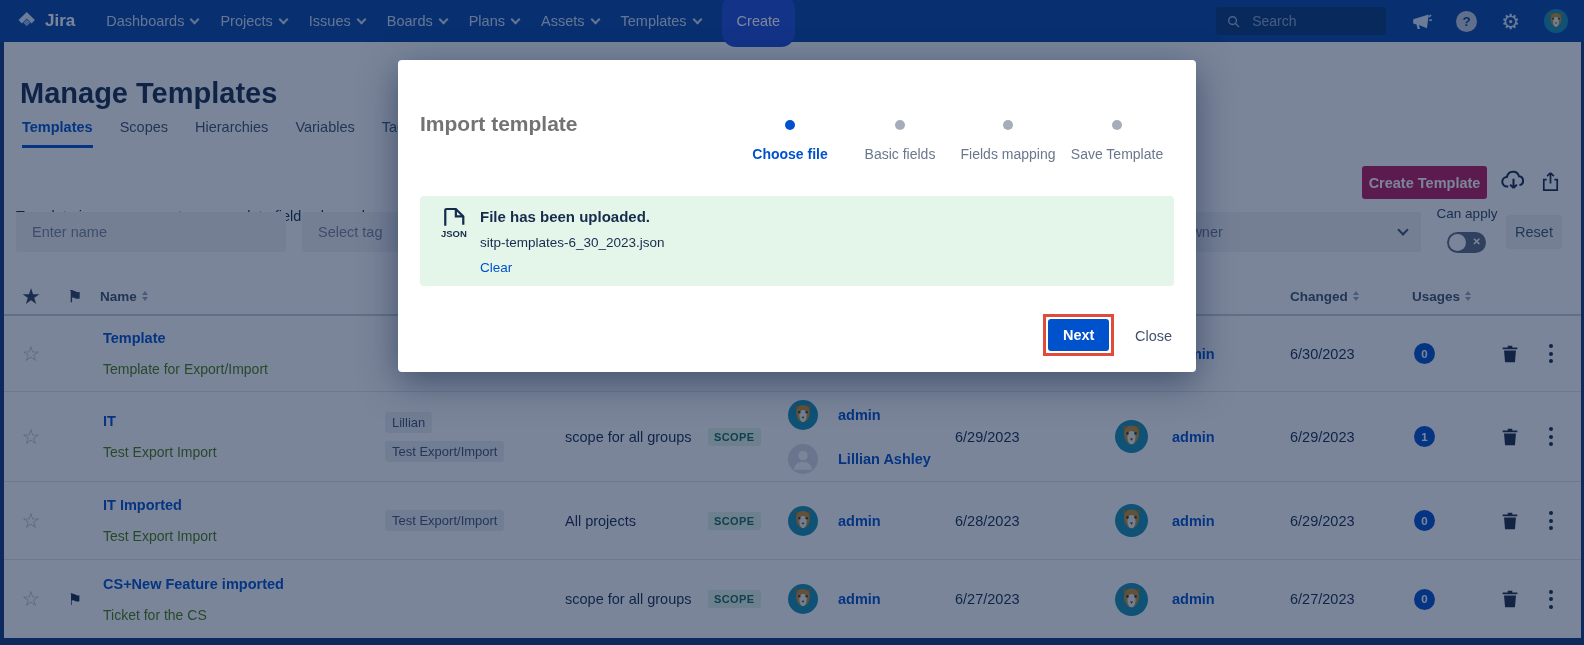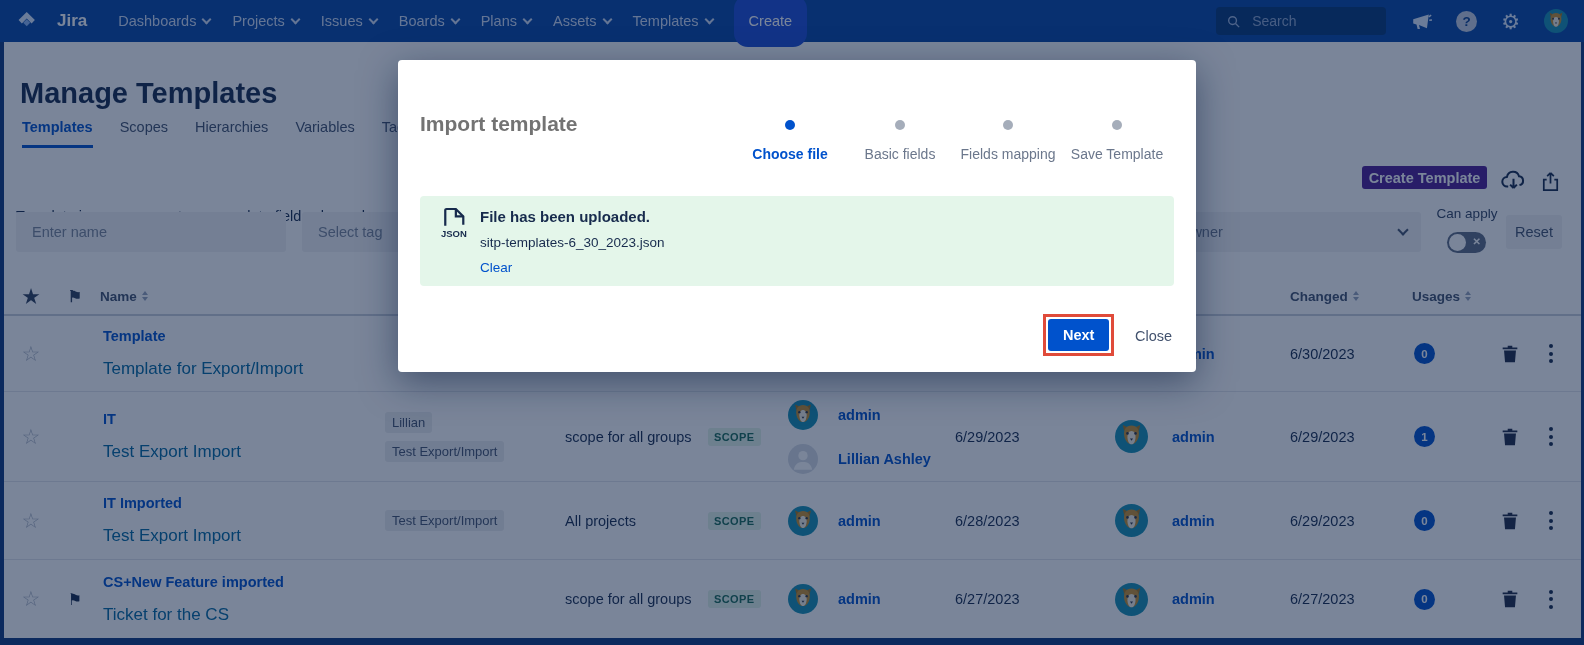--- a/index.html
+++ b/index.html
@@ -3,21 +3,21 @@
 <meta charset="utf-8">
 <style>
   html,body{margin:0;padding:0;background:#e8eaf0;}
   .screen{position:relative;width:1584px;height:645px;overflow:hidden;background:#FFFFFF;
           font-family:"Liberation Sans",sans-serif;-webkit-font-smoothing:antialiased;}
   .screen *{box-sizing:border-box;}
 
   
   .navbar{position:absolute;top:0;left:0;right:0;height:42px;background:#0747A6;
           display:flex;align-items:center;padding:0 16px;z-index:1;}
-  .brand{display:flex;align-items:center;gap:19px;color:#FFFFFF;font-size:17px;font-weight:bold;margin-right:20px;}
+  .brand{display:flex;align-items:center;gap:7px;color:#FFFFFF;font-size:17px;font-weight:bold;margin-right:20px;}
   .nav-item{display:flex;align-items:center;gap:7px;color:#CFDCF5;font-size:14.5px;padding:0 11px;height:42px;cursor:pointer;}
   .chev{width:7px;height:7px;border-right:2px solid currentColor;border-bottom:2px solid currentColor;
         transform:rotate(45deg);margin-top:-4px;}
   .create-btn{background:#1d4ed8;color:#FFFFFF;font-size:14.5px;border:none;border-radius:14px;
               padding:18px 15px;margin-left:10px;cursor:pointer;}
   .nav-right{margin-left:auto;display:flex;align-items:center;gap:24px;}
   .search-box{display:flex;align-items:center;gap:9px;background:#063878;border-radius:4px;height:28px;width:170px;
               padding:0 10px;color:#9FB6DE;}
   .search-box svg{width:15px;height:15px;flex:none;}
   .search-input{background:transparent;border:none;outline:none;color:#C9D8F0;font-size:14px;width:120px;
@@ -48,42 +48,42 @@
   .flt-owner{left:1125px;width:296px;color:#6B778C;}
 
   .canapply-label{position:absolute;left:1427px;top:206px;width:80px;text-align:center;
                   font-size:13.5px;color:#344563;}
   .toggle{position:absolute;left:1447px;top:232px;width:39px;height:21px;border-radius:11px;background:#5E6C84;cursor:pointer;}
   .toggle .knob{position:absolute;left:2px;top:2px;width:17px;height:17px;border-radius:50%;background:#FFFFFF;}
   .toggle .x{position:absolute;right:5px;top:4px;color:#FFFFFF;font-size:10px;font-weight:bold;}
   .reset-btn{position:absolute;left:1506px;top:215px;width:56px;height:34px;background:#F1F2F4;border:none;
              border-radius:3px;font-size:14.5px;color:#42526E;font-family:"Liberation Sans",sans-serif;cursor:pointer;}
 
-  .create-template-btn{position:absolute;left:1362px;top:166px;width:125px;height:23px;background:#4c1d95;border:none;
+  .create-template-btn{position:absolute;left:1362px;top:166px;width:125px;height:33px;background:#be185d;border:none;
              border-radius:3px;color:#FFFFFF;font-size:14.5px;font-weight:bold;font-family:"Liberation Sans",sans-serif;cursor:pointer;}
   .tool-ic{position:absolute;color:#172B4D;cursor:pointer;}
   .tool-ic.cloud{left:1500px;top:168px;width:27px;height:27px;}
   .tool-ic.export{left:1539px;top:170px;width:23px;height:23px;}
 
   
   .thead{position:absolute;left:0;right:0;top:278px;height:38px;border-bottom:2px solid #C9CFDB;}
   .th{position:absolute;top:0;height:100%;display:flex;align-items:center;font-size:13.5px;font-weight:bold;color:#42526E;}
   .sort{display:inline-flex;flex-direction:column;gap:2px;margin-left:5px;}
   .sort .up{width:0;height:0;border-left:3.5px solid transparent;border-right:3.5px solid transparent;border-bottom:4px solid #97A4BC;}
   .sort .dn{width:0;height:0;border-left:3.5px solid transparent;border-right:3.5px solid transparent;border-top:4px solid #97A4BC;}
   .hdr-star{color:#2F3F5C;font-size:19px;}
   .hdr-flag{color:#2F3F5C;font-size:16px;}
 
   .row{position:absolute;left:0;right:0;border-bottom:1px solid #E2E5EC;}
   .cell{position:absolute;top:0;height:100%;display:flex;align-items:center;}
   .c-star{left:18px;width:26px;justify-content:center;color:#A9B2C2;font-size:21px;cursor:pointer;}
   .c-flag{left:62px;width:26px;justify-content:center;color:#172B4D;font-size:16px;}
   .c-name{left:103px;width:275px;flex-direction:column;align-items:flex-start;justify-content:center;gap:15px;}
   .tpl-name{font-size:14.5px;font-weight:bold;color:#0052CC;cursor:pointer;}
-  .tpl-desc{font-size:17px;color:#0369a1;}
+  .tpl-desc{font-size:14px;color:#4d7c0f;}
   .c-tags{left:385px;width:140px;flex-direction:column;align-items:flex-start;justify-content:center;gap:8px;}
   .chip{background:#ECEDF0;color:#44546F;font-size:13px;padding:3px 7px;border-radius:3px;white-space:nowrap;}
   .c-scope{left:565px;width:140px;font-size:14.5px;color:#172B4D;}
   .c-scopebadge{left:708px;}
   .scope-badge{background:#E2F3E8;color:#1A6B57;font-size:11px;font-weight:bold;letter-spacing:.4px;
                padding:3px 6px;border-radius:3px;}
   .c-owner{left:788px;flex-direction:column;align-items:flex-start;justify-content:center;gap:14px;}
   .person-row{display:flex;align-items:center;gap:20px;}
   .av{width:30px;height:30px;flex:none;}
   .av-lg{width:33px;height:33px;flex:none;}

